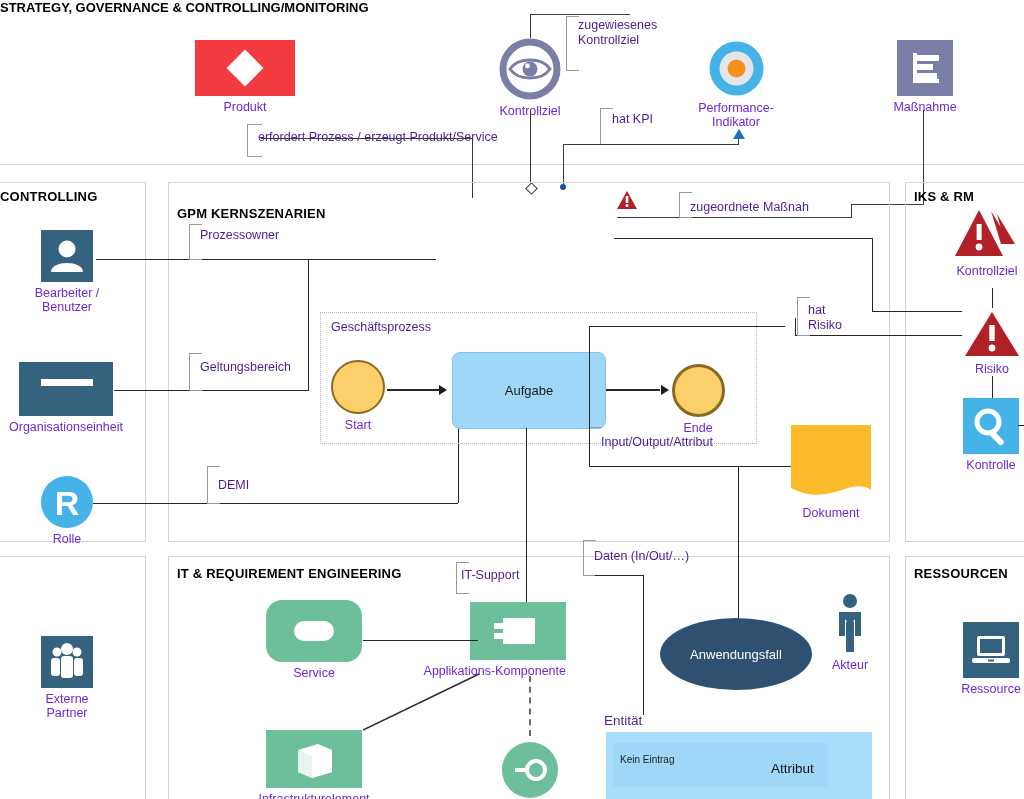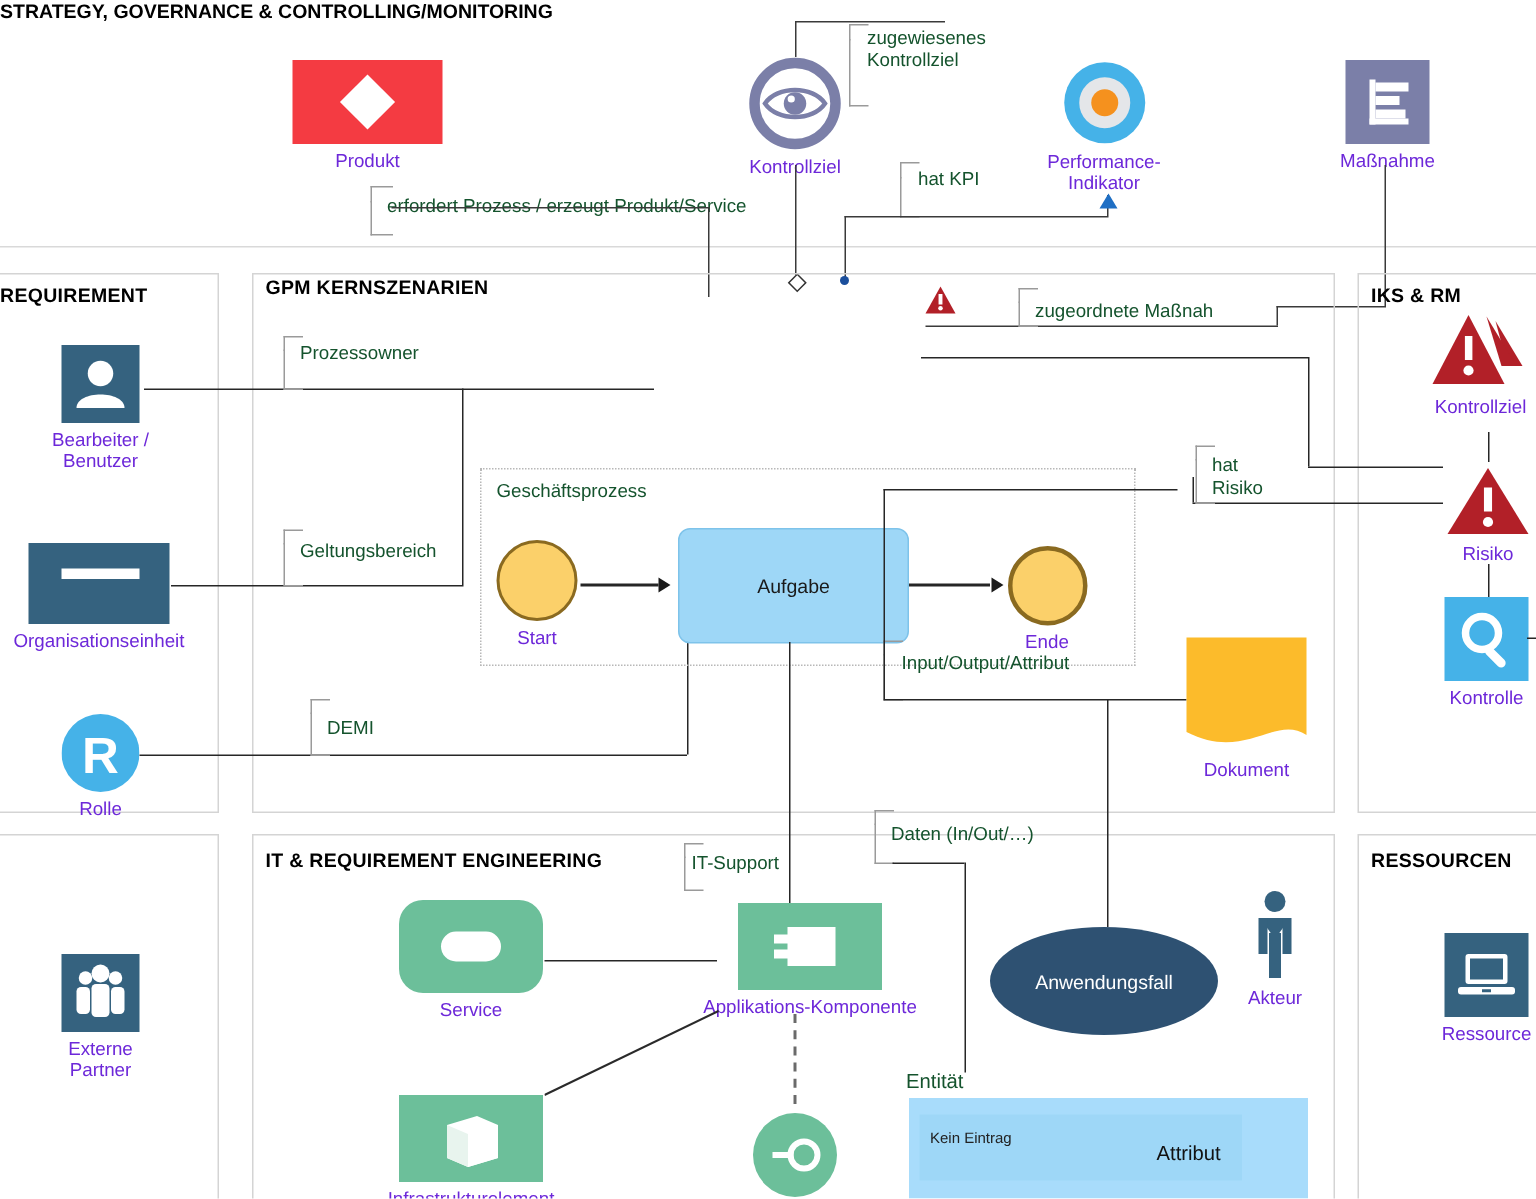--- a/index.html
+++ b/index.html
@@ -22,21 +22,21 @@
   .tile-blue{background:#45b2e8;}
   .tile-green{background:#6cbf9a;}
   .tile-red{background:#f43b42;}
 
   
   .ln{position:absolute;background:#3a3a3a;}
   .ln-h{height:1px;}
   .ln-v{width:1px;}
   .ln-dark{background:#262626;}
 
-  .edge-label{position:absolute;font-size:12.5px;color:#14532d;white-space:pre;line-height:15px;}
+  .edge-label{position:absolute;font-size:12.5px;color:#4c1d95;white-space:pre;line-height:15px;}
   .bracket{position:absolute;border-left:1px solid #9a9a9a;border-top:1px solid #9a9a9a;}
   .bracket-b{position:absolute;border-left:1px solid #9a9a9a;border-bottom:1px solid #9a9a9a;}
 
   .dotted-box{position:absolute;border:1px dotted #b8b8b8;box-sizing:border-box;}
 
   .arrowhead{position:absolute;width:0;height:0;border-top:5px solid transparent;
              border-bottom:5px solid transparent;border-left:8px solid #1a1a1a;}
 
   .diamond-small{position:absolute;width:7px;height:7px;background:#fff;border:1px solid #333;transform:rotate(45deg);}
   .dot-small{position:absolute;width:6px;height:6px;border-radius:50%;background:#1b4f9c;}
@@ -131,24 +131,24 @@
 
   <div class="ln ln-v" style="left:923px;top:110px;height:94px;"></div>
   <div class="ln ln-h" style="left:851px;top:204px;width:73px;"></div>
   <div class="ln ln-v" style="left:851px;top:204px;height:13px;"></div>
   <div class="ln ln-h" style="left:617px;top:217px;width:235px;"></div>
   <div class="bracket" style="left:679px;top:192px;width:12px;height:9px;"></div>
   <div class="bracket-b" style="left:679px;top:201px;width:12px;height:16px;"></div>
   <div class="edge-label" style="left:690px;top:200px;">zugeordnete Maßnah</div>
 
   <div class="panel" style="left:-60px;top:182px;width:206px;height:360px;"></div>
-  <div class="panel-title" style="left:0px;top:189px;">REQUIREMENT</div>
+  <div class="panel-title" style="left:0px;top:189px;">CONTROLLING</div>
 
   <div class="panel" style="left:168px;top:182px;width:722px;height:360px;"></div>
-  <div class="panel-title" style="left:177px;top:184px;">GPM KERNSZENARIEN</div>
+  <div class="panel-title" style="left:177px;top:206px;">GPM KERNSZENARIEN</div>
 
   <div class="panel" style="left:905px;top:182px;width:180px;height:360px;"></div>
   <div class="panel-title" style="left:914px;top:189px;">IKS &amp; RM</div>
 
   <div class="panel" style="left:168px;top:556px;width:722px;height:260px;"></div>
   <div class="panel-title" style="left:177px;top:566px;">IT &amp; REQUIREMENT ENGINEERING</div>
 
   <div class="panel" style="left:905px;top:556px;width:180px;height:260px;"></div>
   <div class="panel-title" style="left:914px;top:566px;">RESSOURCEN</div>
 
@@ -313,21 +313,21 @@
     <div class="node-label">Kontrolle</div>
   </div>
 
   <div class="node" style="left:265px;top:600px;width:98px;">
     <div style="position:relative;width:96px;height:62px;background:#6cbf9a;border-radius:16px;">
       <div style="position:absolute;left:50%;top:50%;width:40px;height:20px;background:#fff;border-radius:10px;transform:translate(-50%,-50%);"></div>
     </div>
     <div class="node-label">Service</div>
   </div>
 
-  <div class="node" style="left:491px;top:602px;width:98px;">
+  <div class="node" style="left:468px;top:602px;width:98px;align-items:flex-end;">
     <div class="tile tile-green" style="width:96px;height:58px;">
       <svg width="96" height="58" viewBox="0 0 96 58">
         <rect x="33" y="16" width="32" height="26" fill="#fff"></rect>
         <rect x="24" y="21" width="14" height="6" fill="#fff"></rect>
         <rect x="24" y="31" width="14" height="6" fill="#fff"></rect>
       </svg>
     </div>
     <div class="node-label">Applikations-Komponente</div>
   </div>
 

